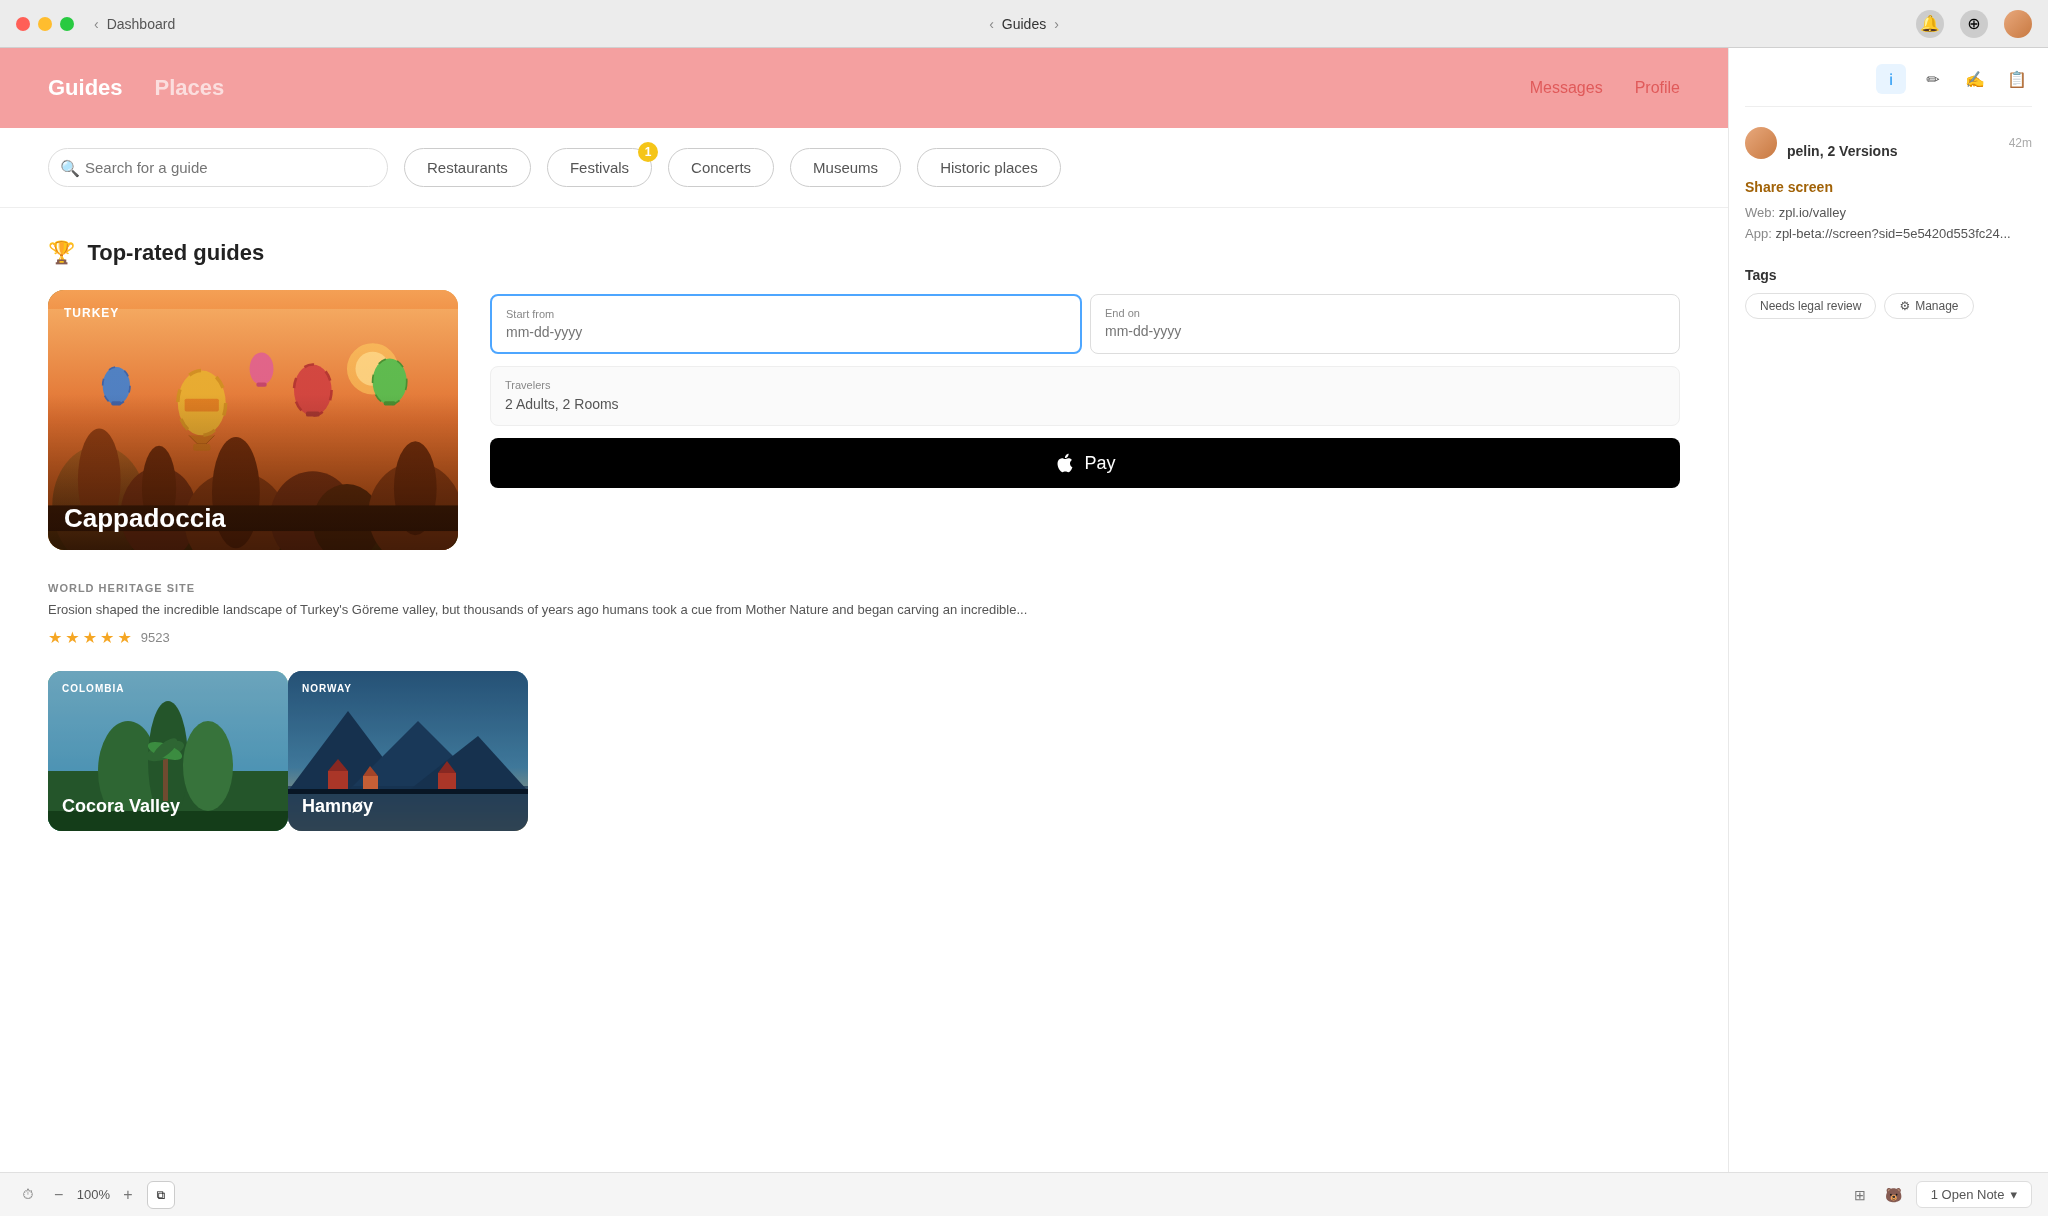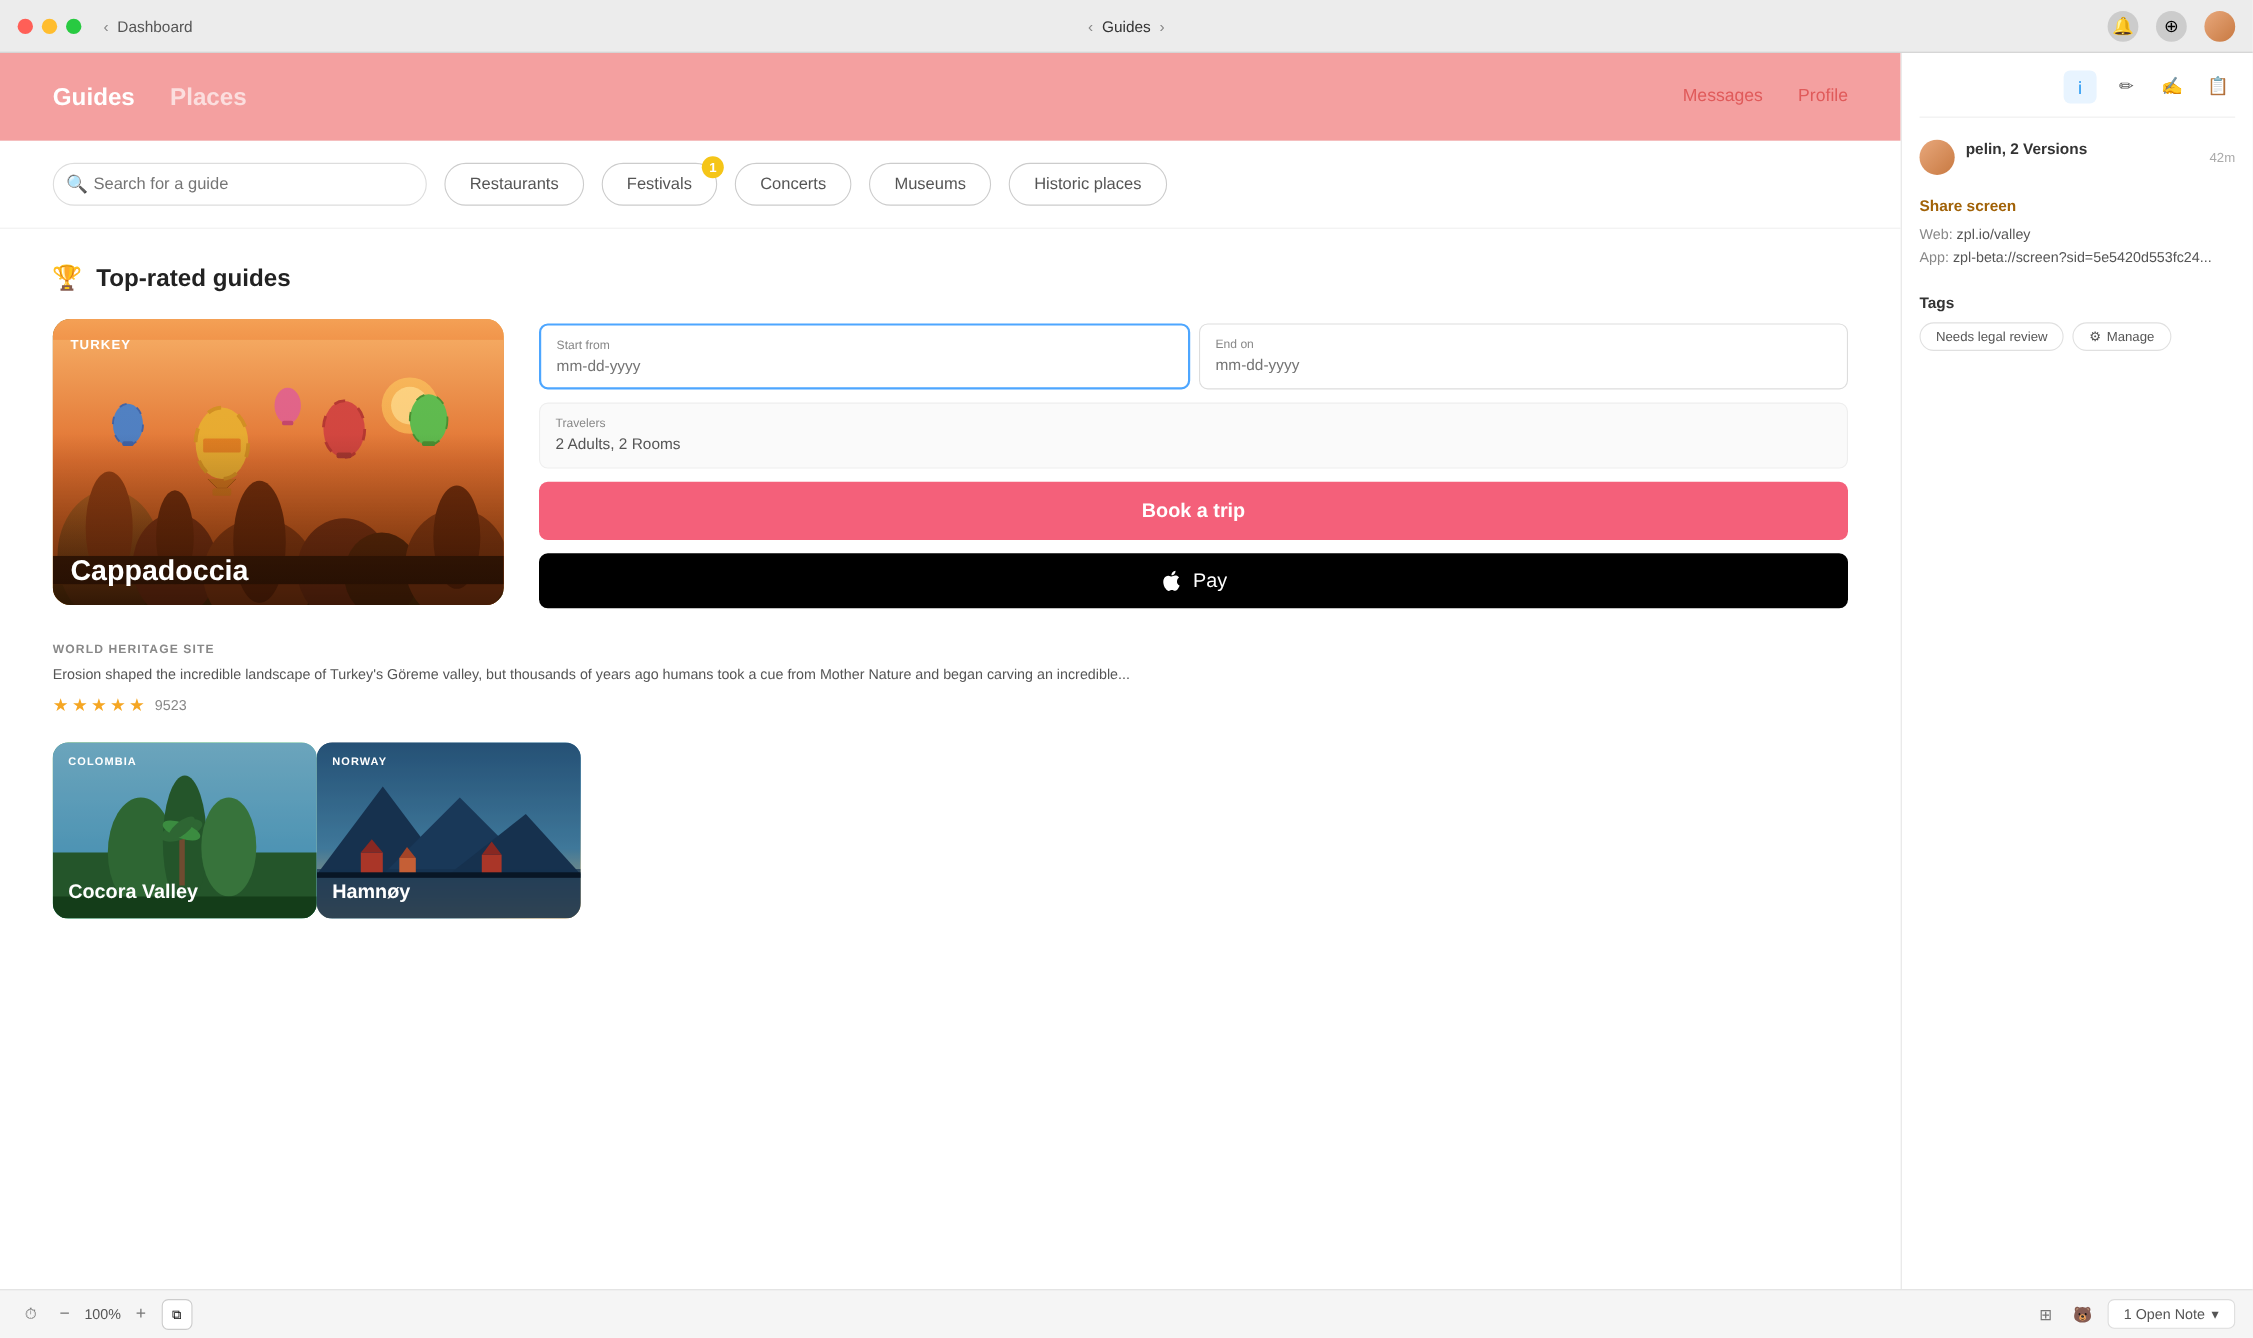--- a/index.html
+++ b/index.html
@@ -270,21 +270,21 @@
       font-size: 16px;
     }
     .panel-tool-icon.active { background: #e8f4ff; color: #2196f3; }
 
     .user-row {
       display: flex;
       align-items: center;
       justify-content: space-between;
       margin-bottom: 20px;
     }
-    .user-info { display: flex; align-items: flex-start; gap: 10px; }
+    .user-info { display: flex; align-items: flex-end; gap: 10px; }
     .user-avatar { width: 32px; height: 32px; border-radius: 50%; background: linear-gradient(135deg, #e8a87c, #c87941); }
     .user-name { font-size: 14px; font-weight: 600; color: #333; }
     .user-time { font-size: 12px; color: #aaa; }
 
     .panel-section { margin-bottom: 20px; }
     .panel-section-title { font-size: 14px; font-weight: 600; color: #333; margin-bottom: 10px; }
     .notes-textarea {
       width: 100%;
       height: 70px;
       border: 1px solid #eee;
@@ -500,21 +500,20 @@
             </div>
             <div class="date-field-end">
               <label style="font-size:11px;color:#888;display:block;margin-bottom:4px;">End on</label>
               <input class="date-input-end" type="text" placeholder="mm-dd-yyyy" style="">
             </div>
           </div>
           <div class="travelers-field">
             <label style="font-size:11px;color:#888;display:block;margin-bottom:4px;">Travelers</label>
             <span class="travelers-value">2 Adults, 2 Rooms</span>
           </div>
-          <button class="book-btn">Book a trip</button>
           <button class="apple-pay-btn">
             <svg width="22" height="22" viewBox="0 0 24 24" fill="white">
                 <path d="M18.71 19.5c-.83 1.24-1.71 2.45-3.05 2.47-1.34.03-1.77-.79-3.29-.79-1.53 0-2 .77-3.27.82-1.31.05-2.3-1.32-3.14-2.53C4.25 17 2.94 12.45 4.7 9.39c.87-1.52 2.43-2.48 4.12-2.51 1.28-.02 2.5.87 3.29.87.78 0 2.26-1.07 3.8-.91.65.03 2.47.26 3.64 1.98-.09.06-2.17 1.28-2.15 3.81.03 3.02 2.65 4.03 2.68 4.04-.03.07-.42 1.44-1.38 2.83M13 3.5c.73-.83 1.94-1.46 2.94-1.5.13 1.17-.34 2.35-1.04 3.19-.69.85-1.83 1.51-2.95 1.42-.15-1.15.41-2.35 1.05-3.11z"></path>
               </svg>
             <span> Pay</span>
           </button>
         </div>
       </div>
 
       <div class="card-meta">

